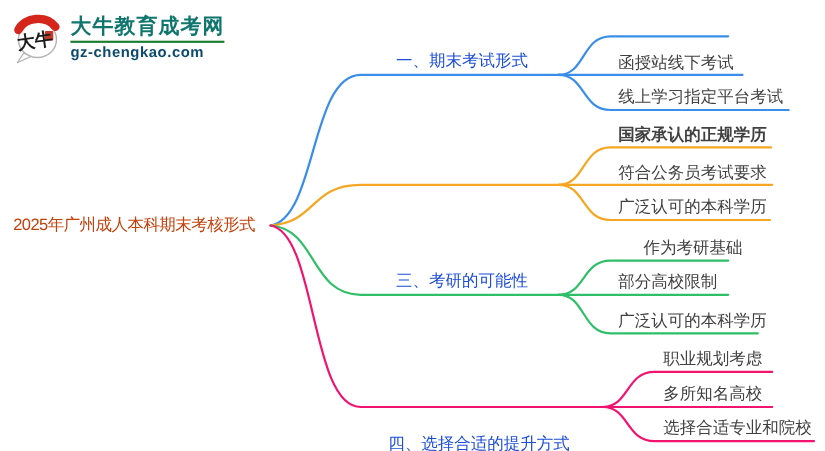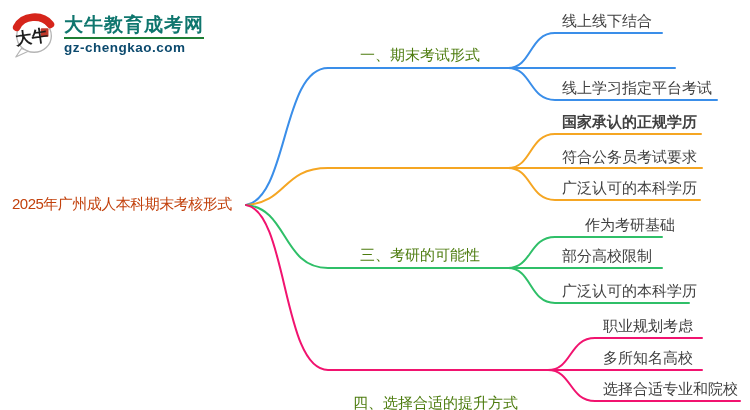--- a/index.html
+++ b/index.html
@@ -6,21 +6,21 @@
   .stage{
     position:relative;width:750px;height:410px;background:#fff;overflow:hidden;
     font-family:"Liberation Sans","DejaVu Sans",sans-serif;
   }
   svg.lines{position:absolute;left:0;top:0;width:750px;height:410px;}
   svg.lines path{fill:none;stroke-width:2;stroke-linecap:round;}
   .label{position:absolute;white-space:nowrap;color:#333;}
   .center-title{
     left:12px;top:195px;font-size:15px;letter-spacing:-0.5px;color:#c2410c;
   }
-  .branch-label{font-size:15px;color:#4d7c0f;}
+  .branch-label{font-size:15px;color:#1d4ed8;}
   .leaf-label{font-size:15px;color:#404040;}
   .b1l{left:360px;top:46px;}
   .b2l{left:360px;top:146px;}
   .b3l{left:360px;top:246px;}
   .b4l{left:353px;top:348px;margin-top:46px;}
   .g1c1{left:562px;top:12px;}
   .g1c2{left:562px;top:48px;}
   .g1c3{left:562px;top:79px;}
   .g2c1{left:562px;top:113px;font-weight:bold;}
   .g2c2{left:562px;top:148px;}
@@ -81,21 +81,21 @@
       <div class="logo-domain">gz-chengkao.com</div>
     </div>
   </div>
 
   <div class="label center-title">2025年广州成人本科期末考核形式</div>
 
   <div class="label branch-label b1l">一、期末考试形式</div>
   <div class="label branch-label b3l">三、考研的可能性</div>
   <div class="label branch-label b4l">四、选择合适的提升方式</div>
 
-  <div class="label leaf-label g1c1">线上线下结合</div>
+  <div class="label leaf-label g1c2">函授站线下考试</div>
   <div class="label leaf-label g1c3">线上学习指定平台考试</div>
   <div class="label leaf-label g2c1">国家承认的正规学历</div>
   <div class="label leaf-label g2c3">广泛认可的本科学历</div>
   <div class="label leaf-label g2c2">符合公务员考试要求</div>
   <div class="label leaf-label g3c1">作为考研基础</div>
   <div class="label leaf-label g3c2">部分高校限制</div>
   <div class="label leaf-label g3c3">广泛认可的本科学历</div>
   <div class="label leaf-label g4c1">职业规划考虑</div>
   <div class="label leaf-label g4c2">多所知名高校</div>
   <div class="label leaf-label g4c3">选择合适专业和院校</div>

